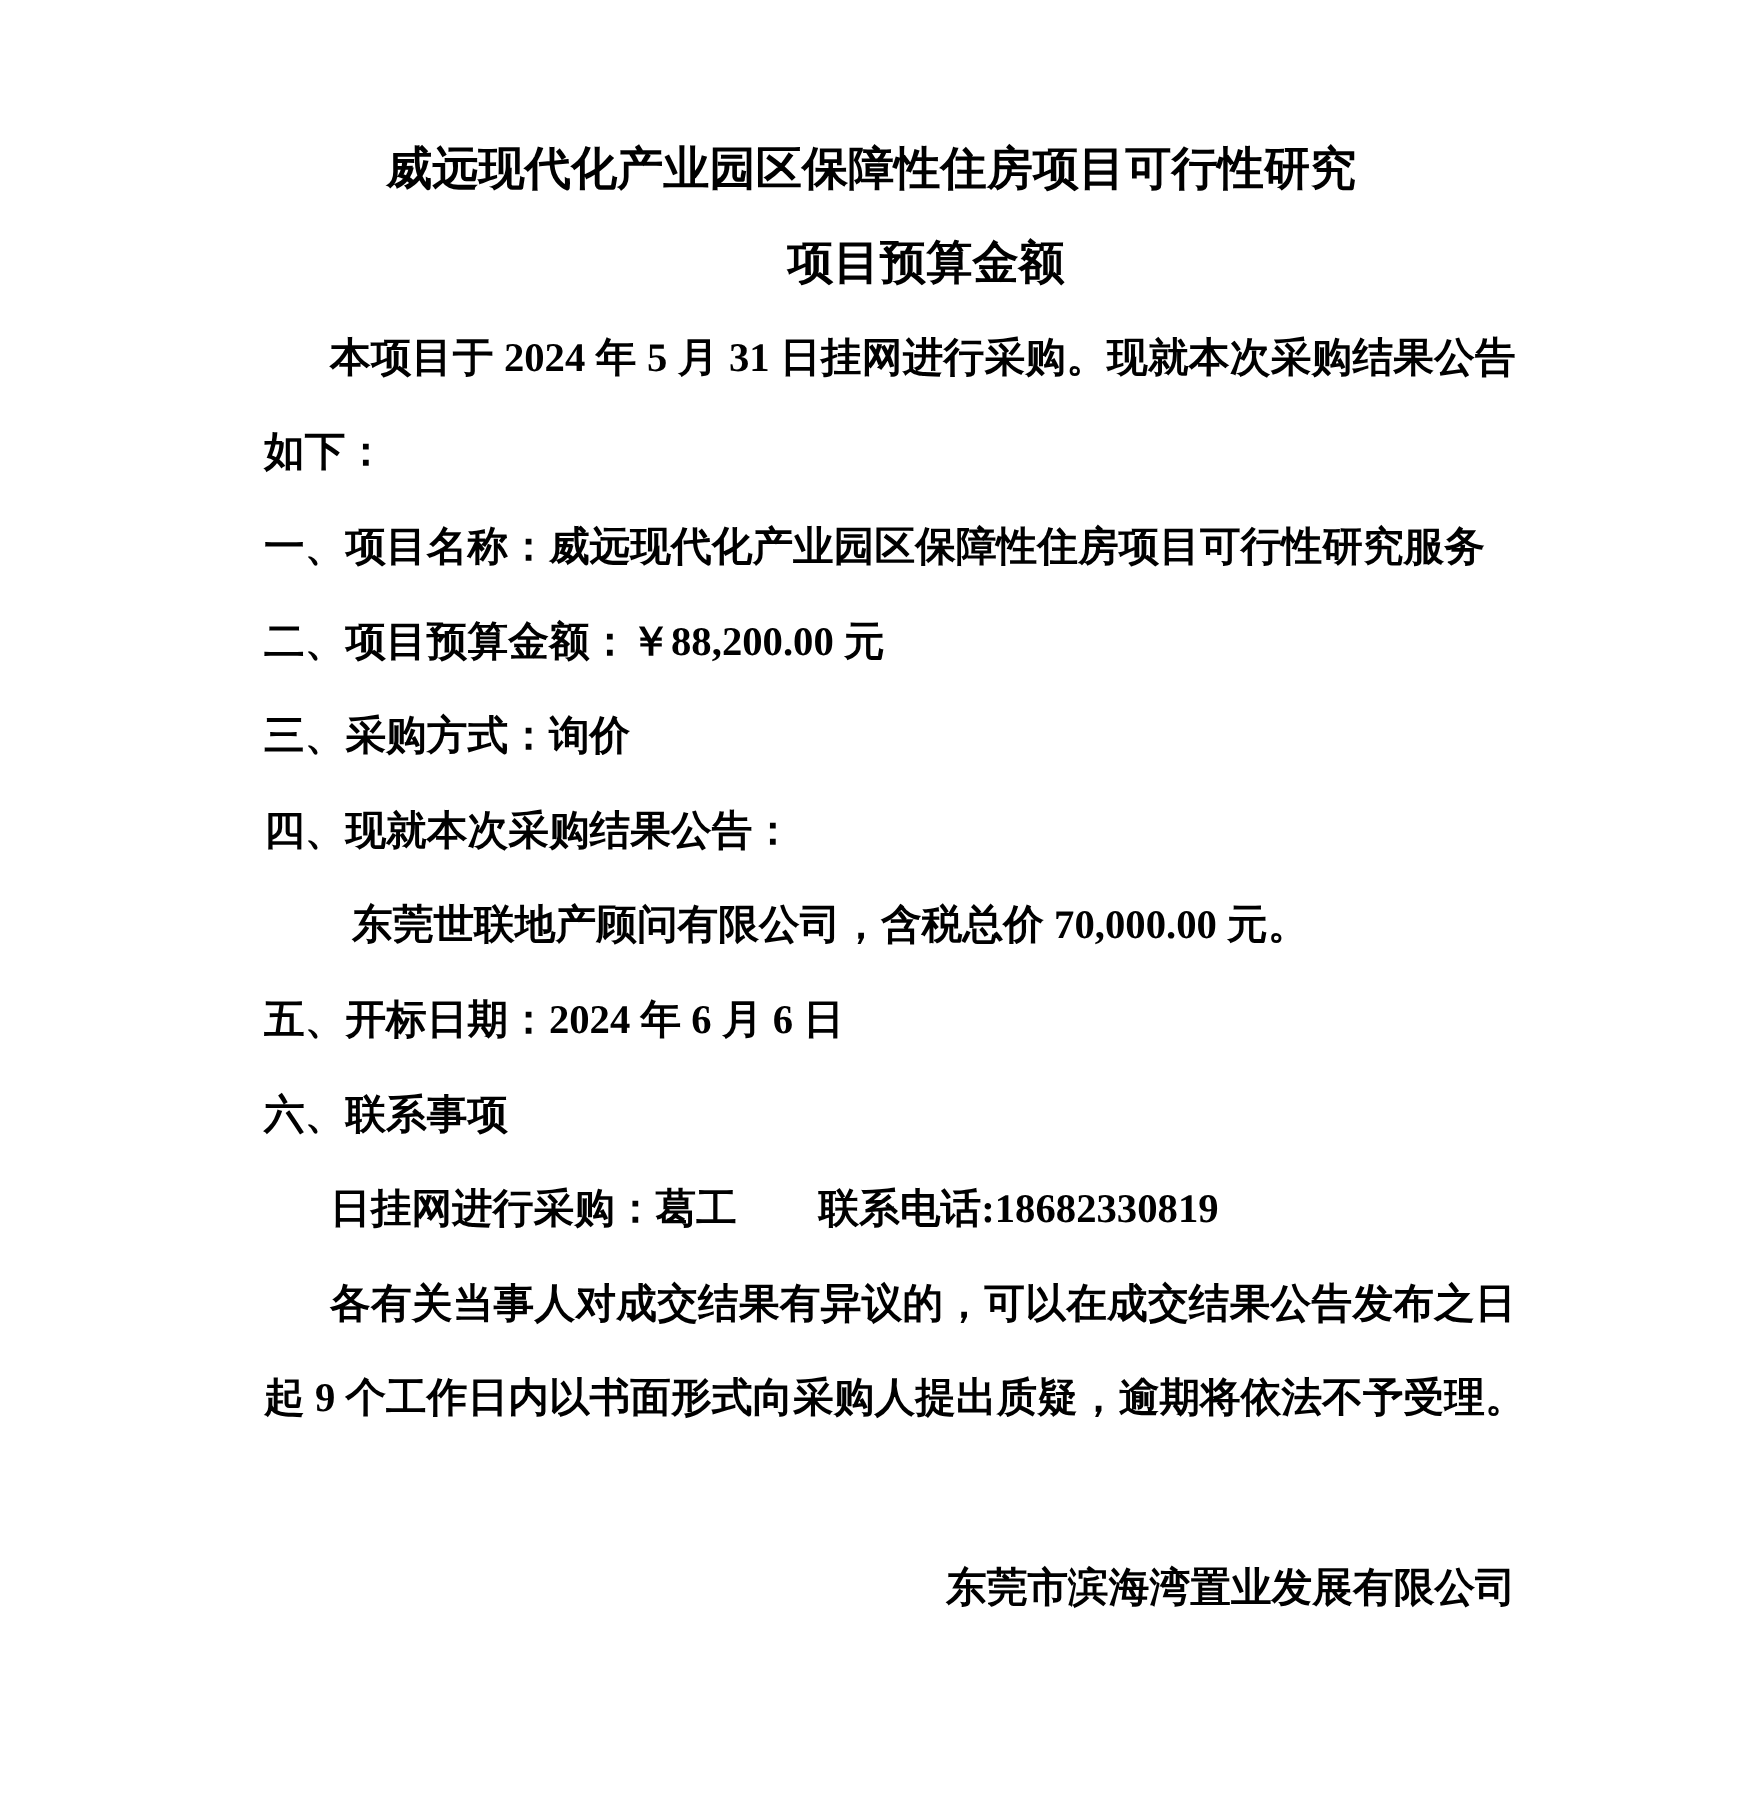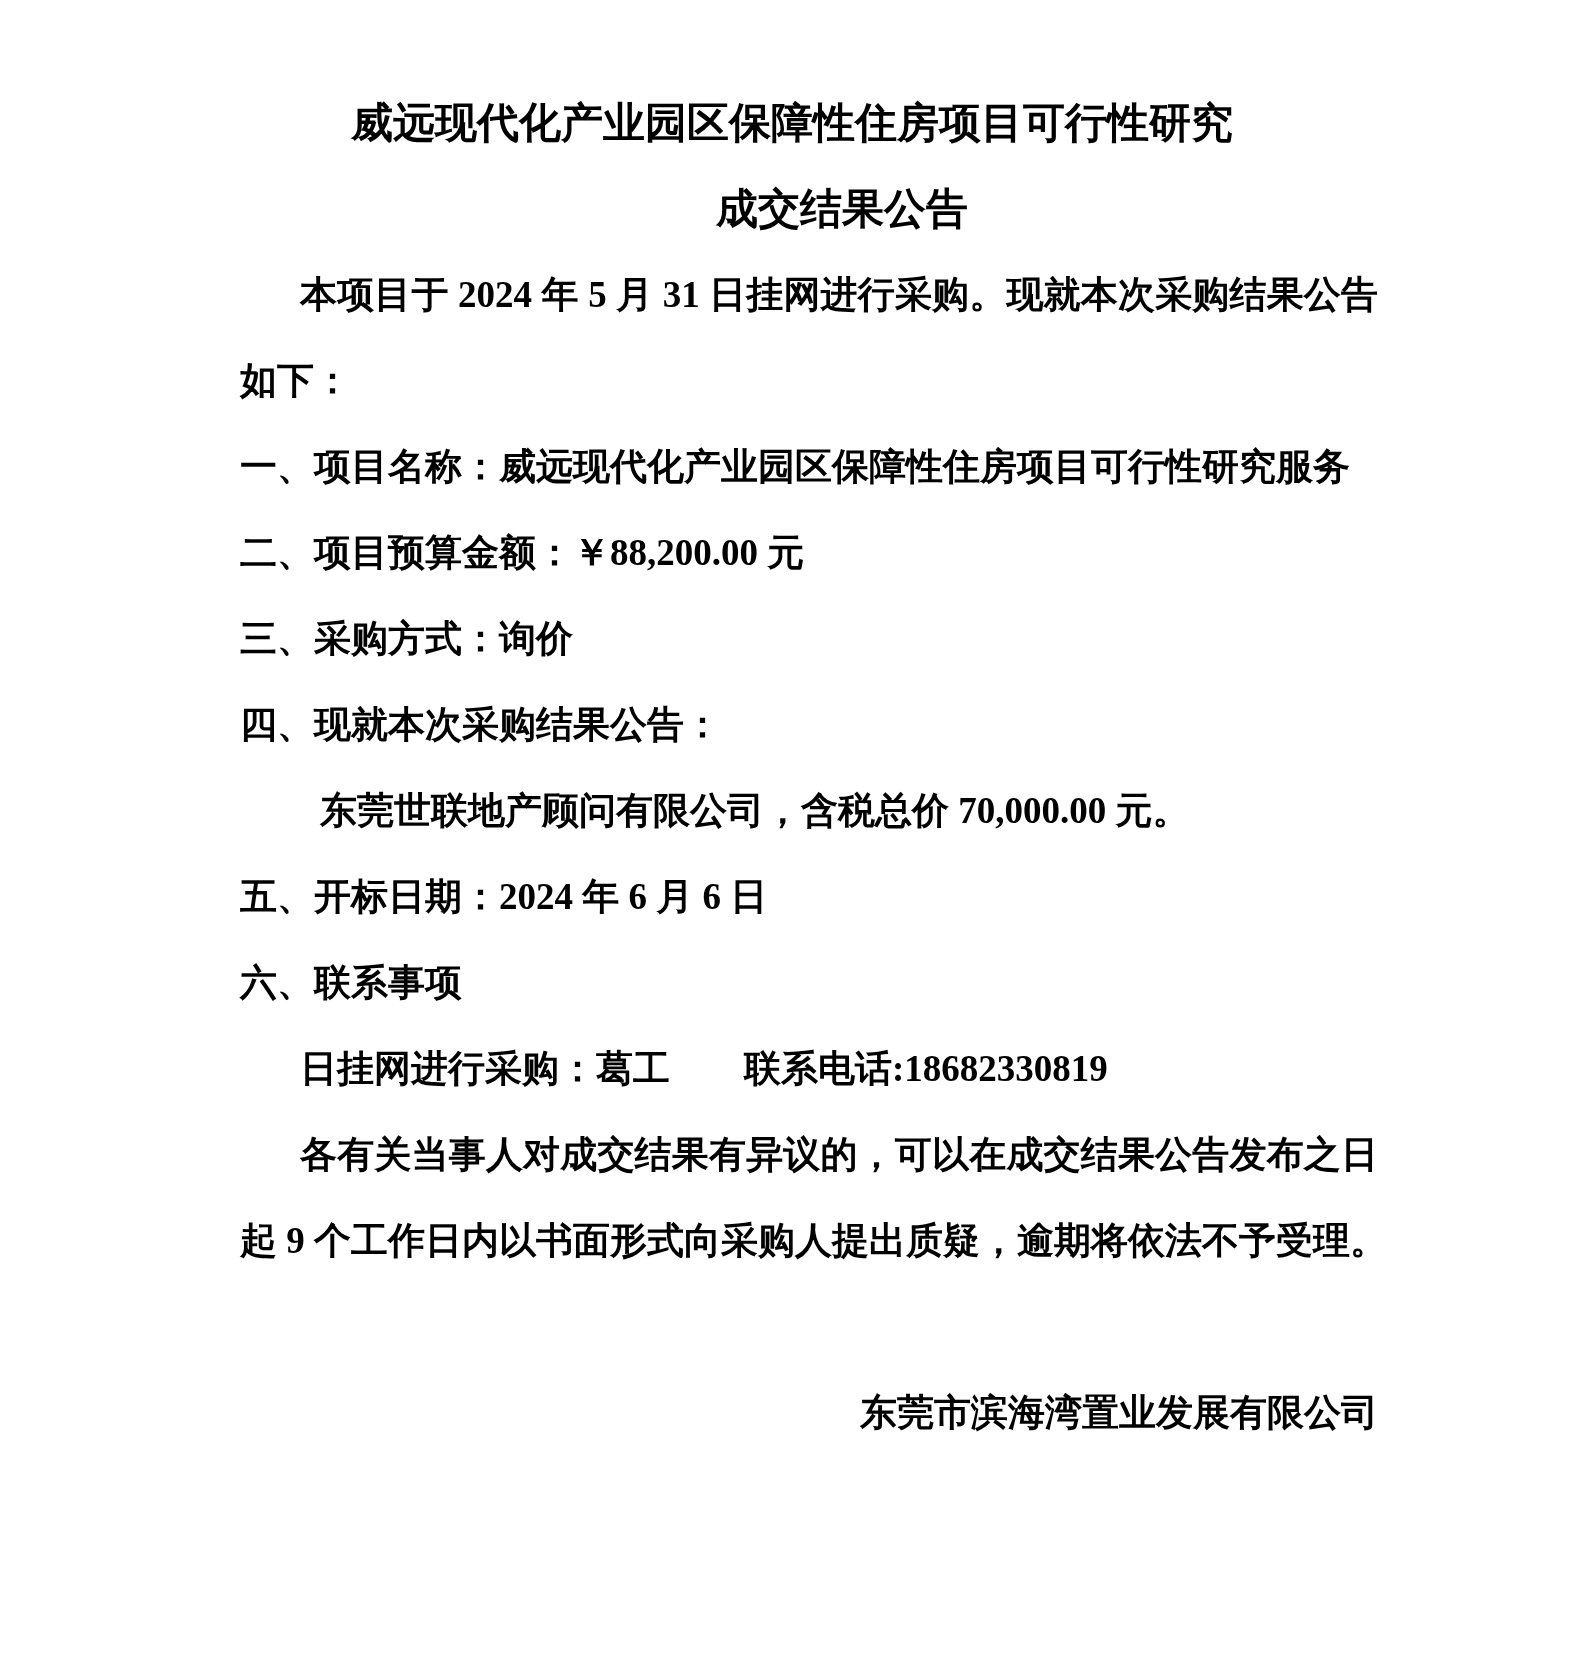--- a/index.html
+++ b/index.html
@@ -5,21 +5,21 @@
   * { margin: 0; padding: 0; box-sizing: border-box; }
   html, body { background: #ffffff; }
   .page {
     position: relative;
     width: 1587px;
     height: 1653px;
     margin: 0 auto;
     background: #ffffff;
     color: #000000;
     font-family: "Liberation Serif", "DejaVu Serif", serif;
-    padding: 80px 209px 0 240px;
+    padding: 111px 209px 0 240px;
     overflow: hidden;
   }
   .line {
     font-size: 37px;
     line-height: 86px;
     white-space: nowrap;
     font-weight: bold;
   }
   .title-line {
     font-size: 42px;
@@ -47,21 +47,21 @@
     white-space: nowrap;
   }
 </style>
 </head>
 <body>
 
 <div class="page">
 
   <div class="title-line t1">威远现代化产业园区保障性住房项目可行性研究</div>
 
-  <div class="title-line t2">成交结果公告</div>
+  <div class="title-line t2">项目预算金额</div>
 
   <div class="line fill indent">本项目于 2024 年 5 月 31 日挂网进行采购。现就本次采购结果公告</div>
 
   <div class="line">如下：</div>
 
   <div class="line">一、项目名称：威远现代化产业园区保障性住房项目可行性研究服务</div>
 
   <div class="line">二、项目预算金额：￥88,200.00 元</div>
 
   <div class="line">三、采购方式：询价</div>

